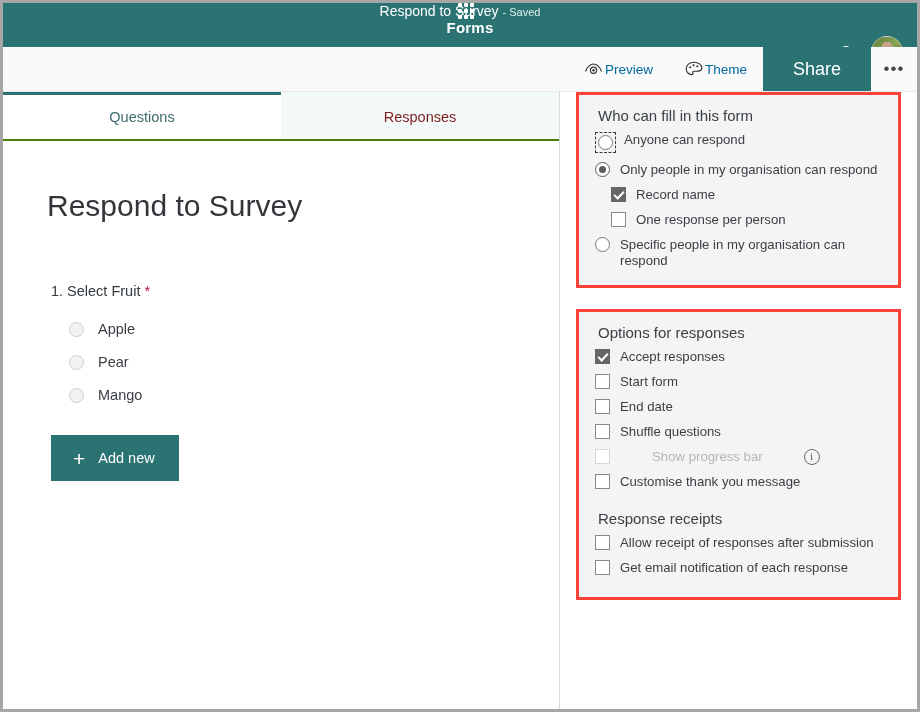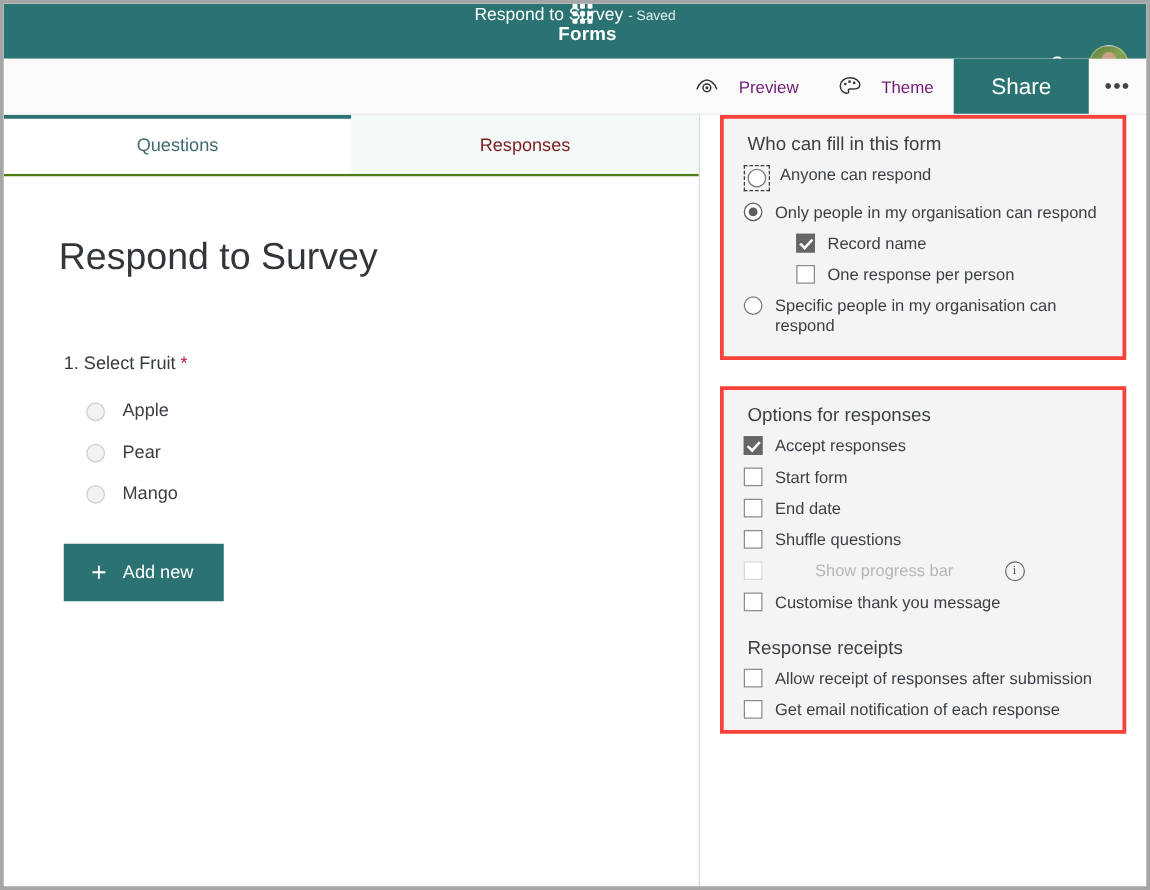--- a/index.html
+++ b/index.html
@@ -101,24 +101,24 @@
     height: 44px;
     background: #fafafa;
     border-bottom: 1px solid #ebebeb;
     display: flex;
     align-items: stretch;
     justify-content: flex-end;
   }
   .cmd-btn {
     display: flex;
     align-items: center;
-    gap: 16px;
+    gap: 2px;
     padding: 0 16px;
     font-size: 13.5px;
-    color: #701a75;
+    color: #0369a1;
     cursor: pointer;
     background: transparent;
     border: none;
     font-family: inherit;
   }
   .cmd-btn svg { display: block; }
   .share-btn {
     background: #2a7372;
     color: #ffffff;
     padding: 0 30px;
@@ -254,38 +254,38 @@
     color: #333a3f;
     font-weight: normal;
     margin: 22px 0 14px 1px;
   }
   .hl-box {
     border: 3px solid #f9423a;
     background: #f4f4f4;
     box-sizing: border-box;
     padding: 12px 16px 14px 16px;
   }
-  .hl-box.second { margin-top: 21px; padding-bottom: 8px; }
+  .hl-box.second { margin-top: 21px; padding-bottom: 21px; }
   .sec-head {
     font-size: 15px;
     color: #3a4045;
     margin: 0 0 8px 3px;
     font-weight: normal;
   }
   .sec-head.sub { margin-top: 20px; }
   .opt {
     display: flex;
     align-items: flex-start;
     font-size: 13.2px;
     color: #3a3f45;
     margin: 0 0 9px 0;
     cursor: pointer;
     line-height: 16px;
   }
-  .opt.indent { margin-left: 42px; }
+  .opt.indent { margin-left: 16px; }
   .opt.disabled { color: #b6b6b6; cursor: default; gap: 32px; }
 
   .radio-o {
     width: 15px; height: 15px;
     border-radius: 50%;
     border: 1px solid #7a7a7a;
     background: #ffffff;
     margin-right: 10px;
     flex: none;
     box-sizing: border-box;

